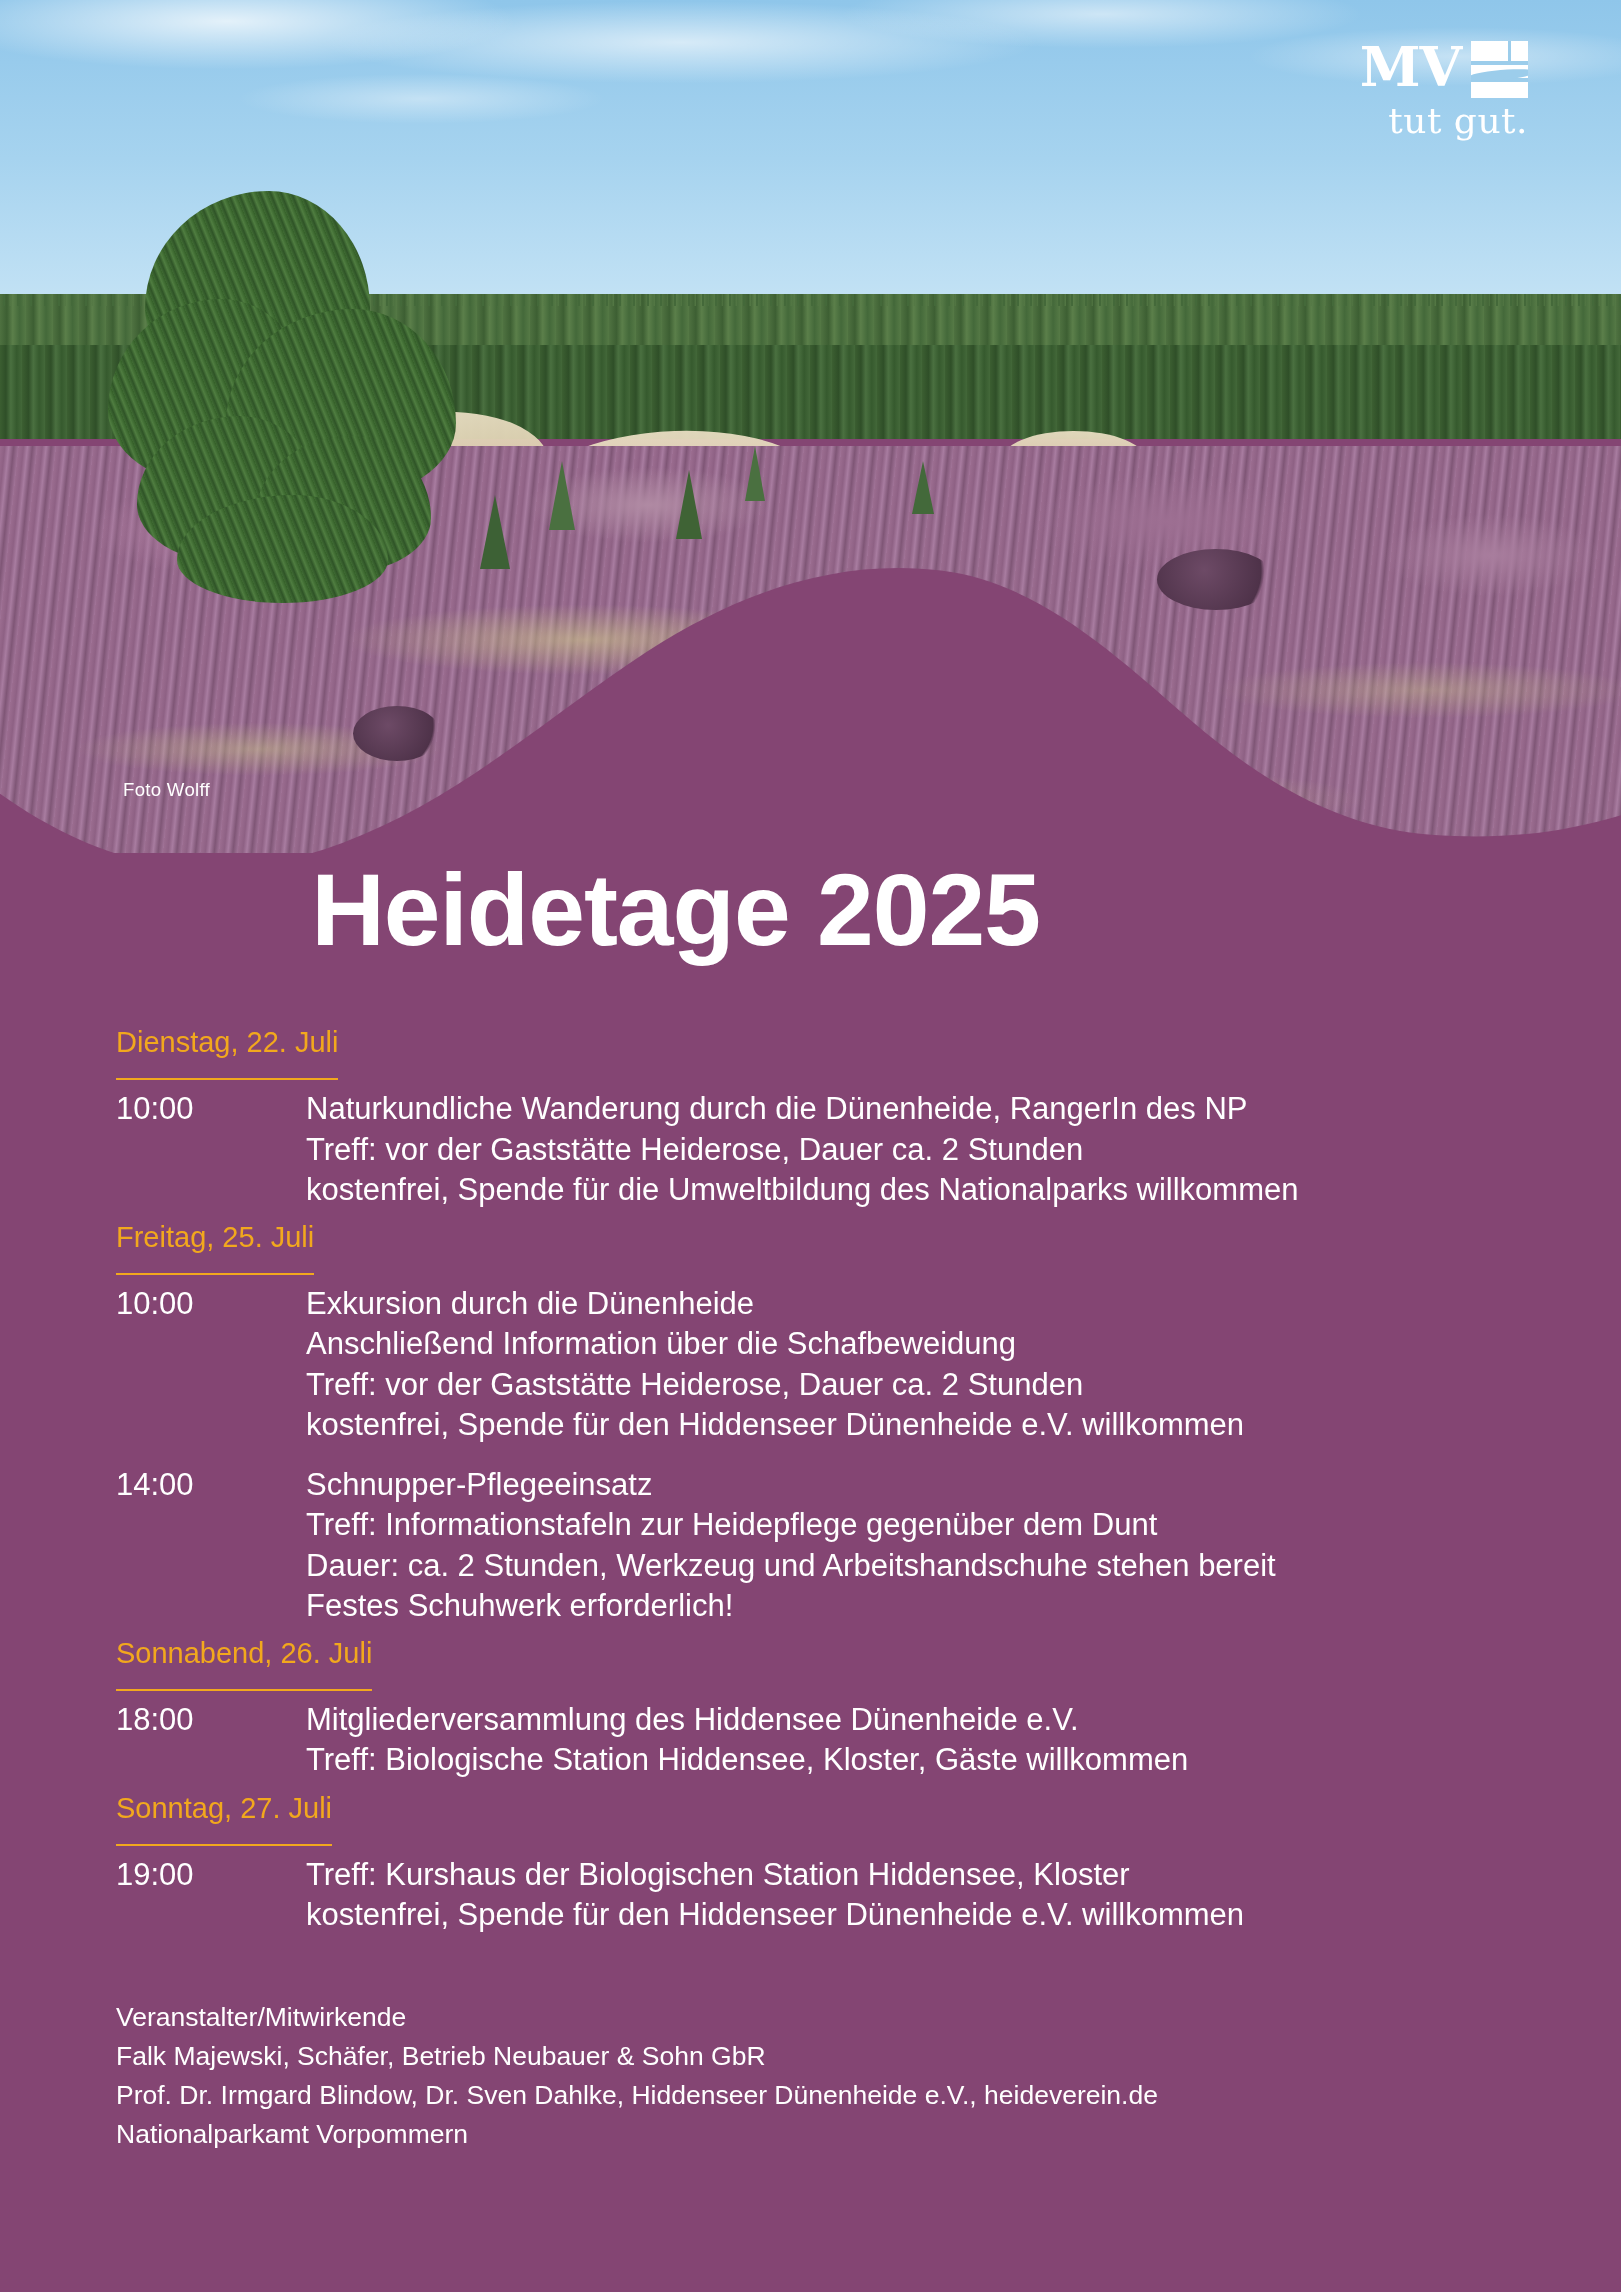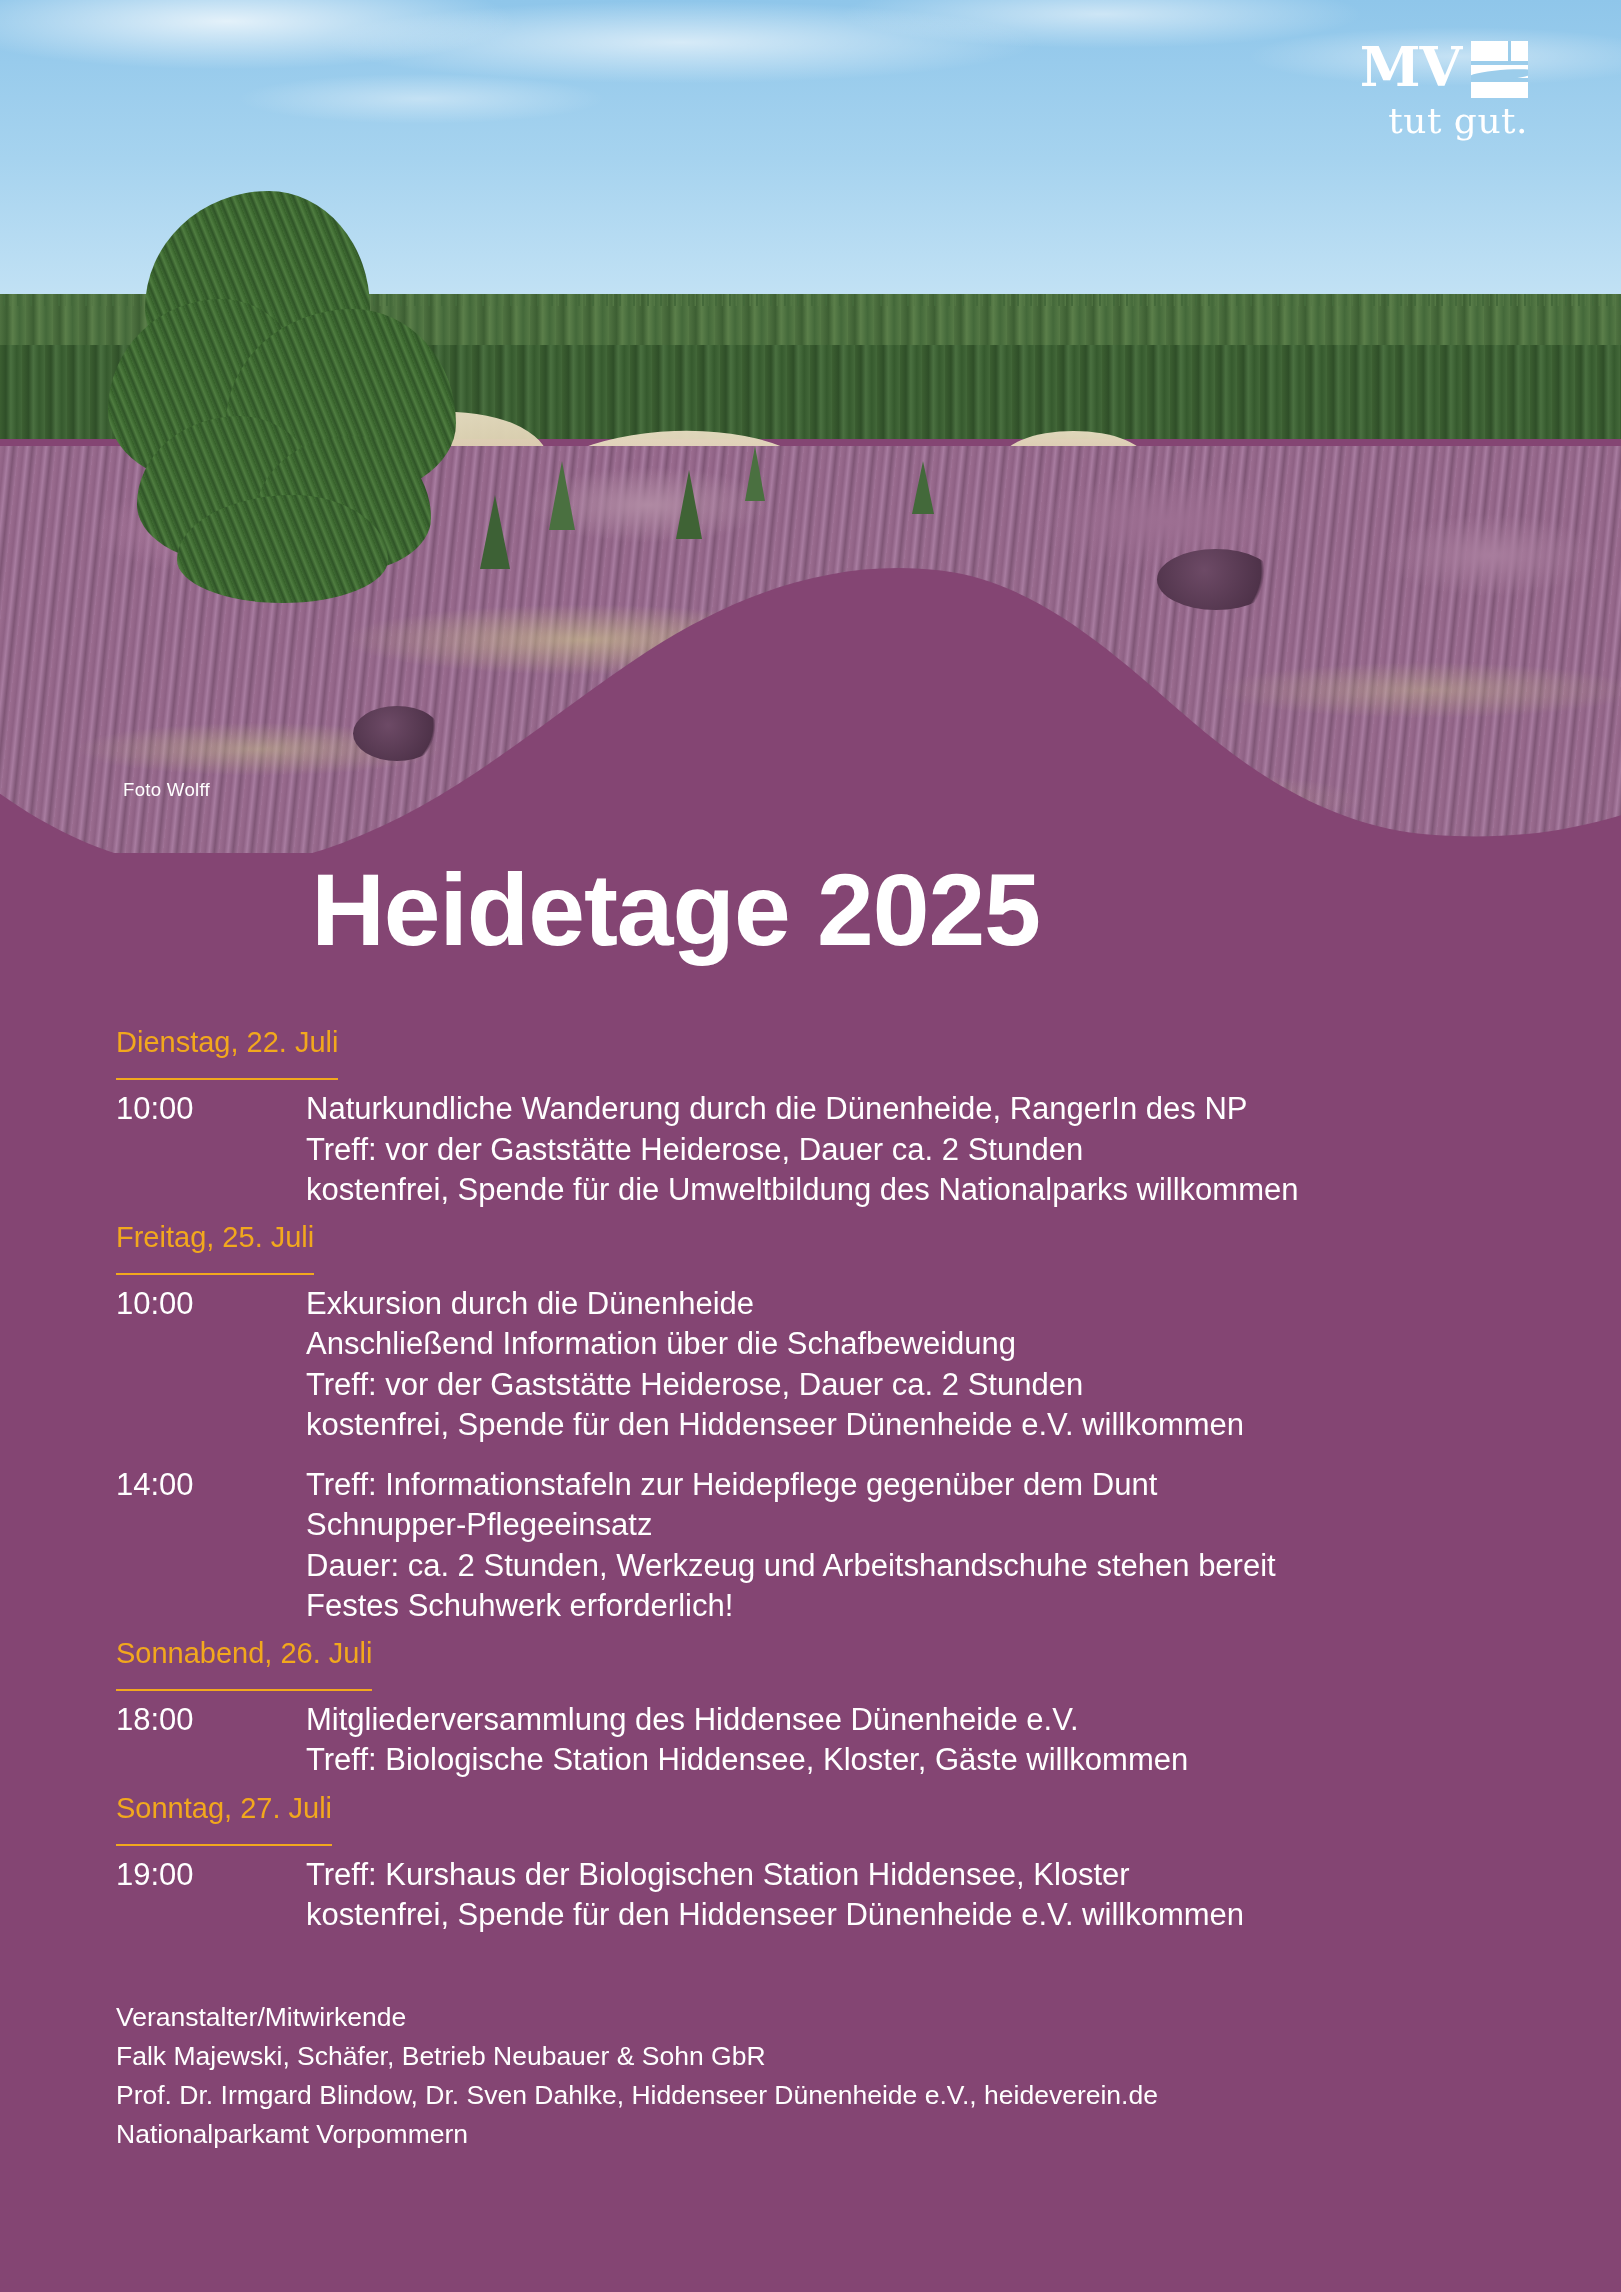--- a/index.html
+++ b/index.html
@@ -420,22 +420,22 @@
           <div class="event-time">10:00</div>
           <div class="event-lines">
             <div>Exkursion durch die Dünenheide</div>
             <div>Anschließend Information über die Schafbeweidung</div>
             <div>Treff: vor der Gaststätte Heiderose, Dauer ca. 2 Stunden</div>
             <div>kostenfrei, Spende für den Hiddenseer Dünenheide e.V. willkommen</div>
           </div>
         </div><div class="event">
           <div class="event-time">14:00</div>
           <div class="event-lines">
+            <div>Schnupper-Pflegeeinsatz</div>
             <div>Treff: Informationstafeln zur Heidepflege gegenüber dem Dunt</div>
-            <div>Schnupper-Pflegeeinsatz</div>
             <div>Dauer: ca. 2 Stunden, Werkzeug und Arbeitshandschuhe stehen bereit</div>
             <div>Festes Schuhwerk erforderlich!</div>
           </div>
         </div></div>
       <div class="day"><div class="day-head">Sonnabend, 26. Juli</div><div class="event">
           <div class="event-time">18:00</div>
           <div class="event-lines">
             <div>Mitgliederversammlung des Hiddensee Dünenheide e.V.</div>
             <div>Treff: Biologische Station Hiddensee, Kloster, Gäste willkommen</div>
           </div>

